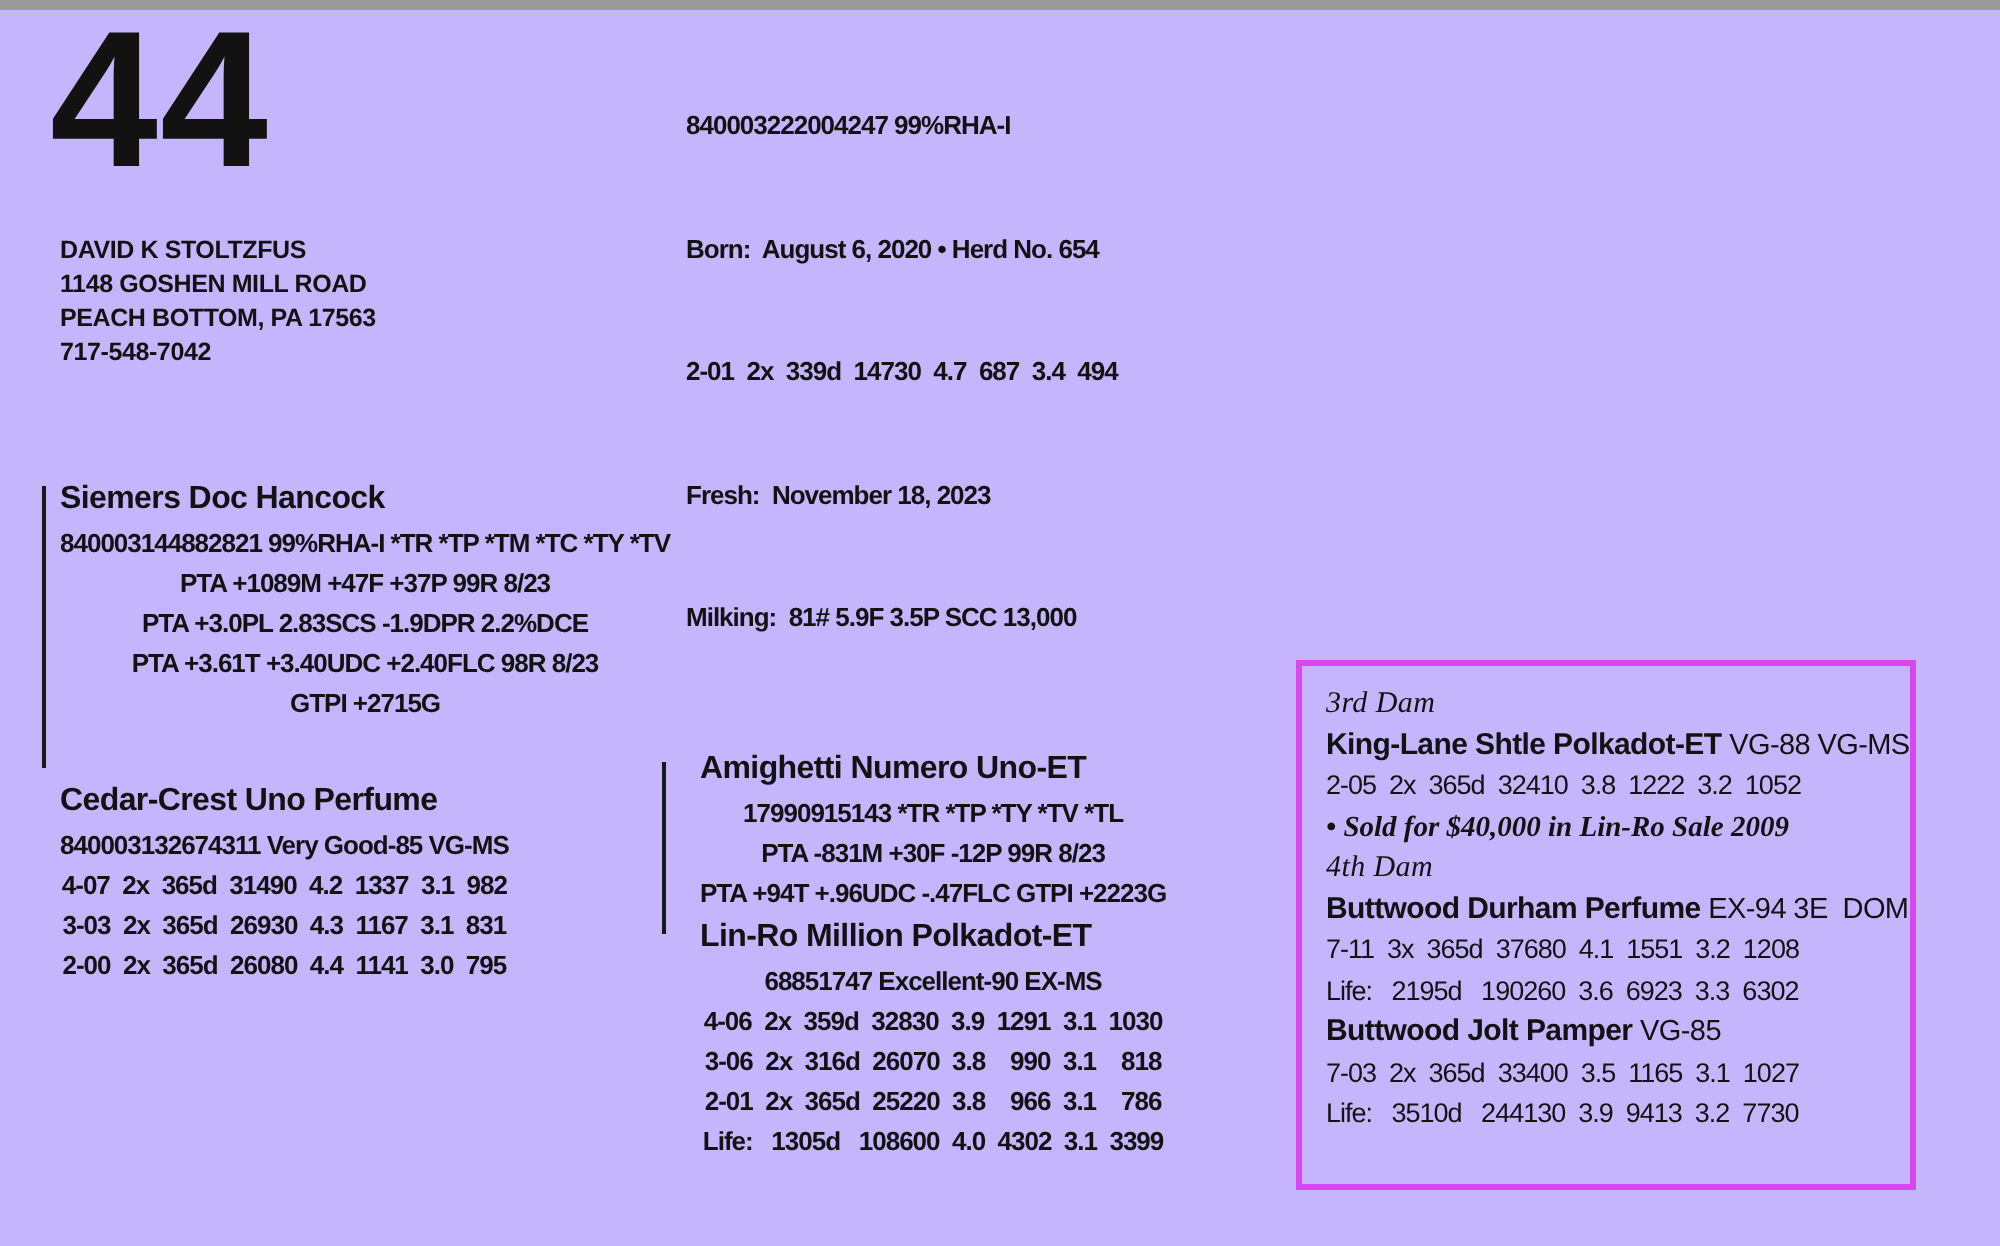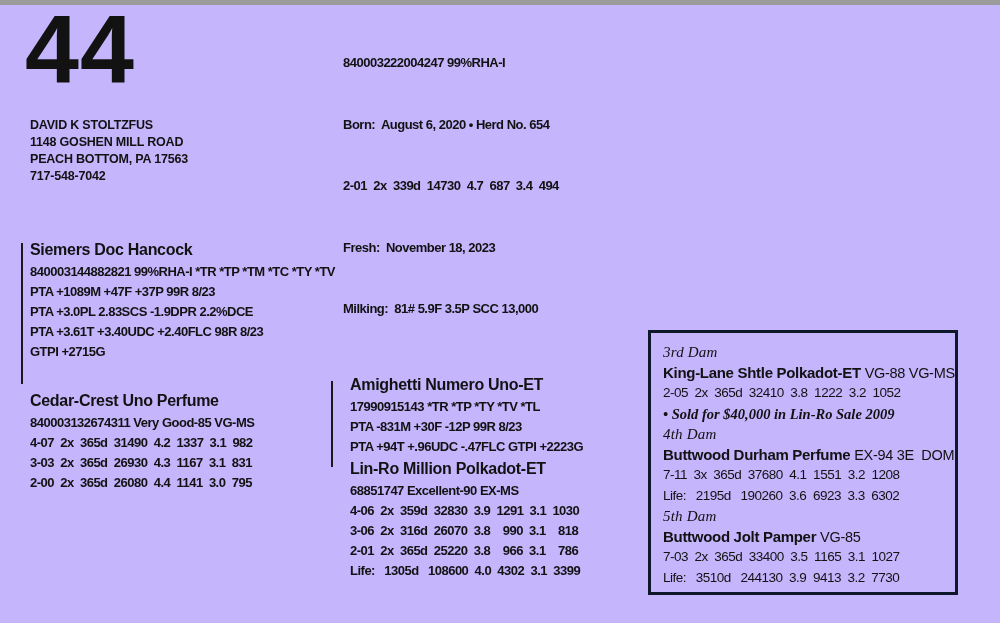--- a/index.html
+++ b/index.html
@@ -68,27 +68,28 @@
     font-weight: bold;
     letter-spacing: -0.3px;
     line-height: 24px;
   }
   .data-line {
     font-size: 13px;
     font-weight: bold;
     line-height: 20px;
     letter-spacing: -0.5px;
     white-space: pre;
+    text-align: center;
   }
   .ancestor-box {
     position: absolute;
     left: 648px; top: 330px;
     width: 310px; height: 265px;
     box-sizing: border-box;
-    border: 3px solid #0f172a;
+    border: 3px solid #d946ef;
     padding: 9px 6px 0 12px;
   }
   .box-label {
     font-family: "Liberation Serif", serif;
     font-style: italic;
     font-size: 15px;
     line-height: 20.5px;
     letter-spacing: 0.2px;
   }
   .box-note {
@@ -180,19 +181,18 @@
 
   <div class="ancestor-box">
     <div class="box-label">3rd Dam</div>
     <div class="box-name"><span>King-Lane Shtle Polkadot-ET</span> <span class="box-rating">VG-88 VG-MS</span></div>
     <div class="box-record">2-05  2x  365d  32410  3.8  1222  3.2  1052</div>
     <div class="box-note">• Sold for $40,000 in Lin-Ro Sale 2009</div>
     <div class="box-label">4th Dam</div>
     <div class="box-name"><span>Buttwood Durham Perfume</span> <span class="box-rating">EX-94 3E  DOM</span></div>
     <div class="box-record">7-11  3x  365d  37680  4.1  1551  3.2  1208</div>
     <div class="box-record">Life:   2195d   190260  3.6  6923  3.3  6302</div>
-    <div class="box-label">5th Dam</div>
     <div class="box-name"><span>Buttwood Jolt Pamper</span> <span class="box-rating">VG-85</span></div>
     <div class="box-record">7-03  2x  365d  33400  3.5  1165  3.1  1027</div>
     <div class="box-record">Life:   3510d   244130  3.9  9413  3.2  7730</div>
   </div>
 
 </div>
 
 </body></html>

